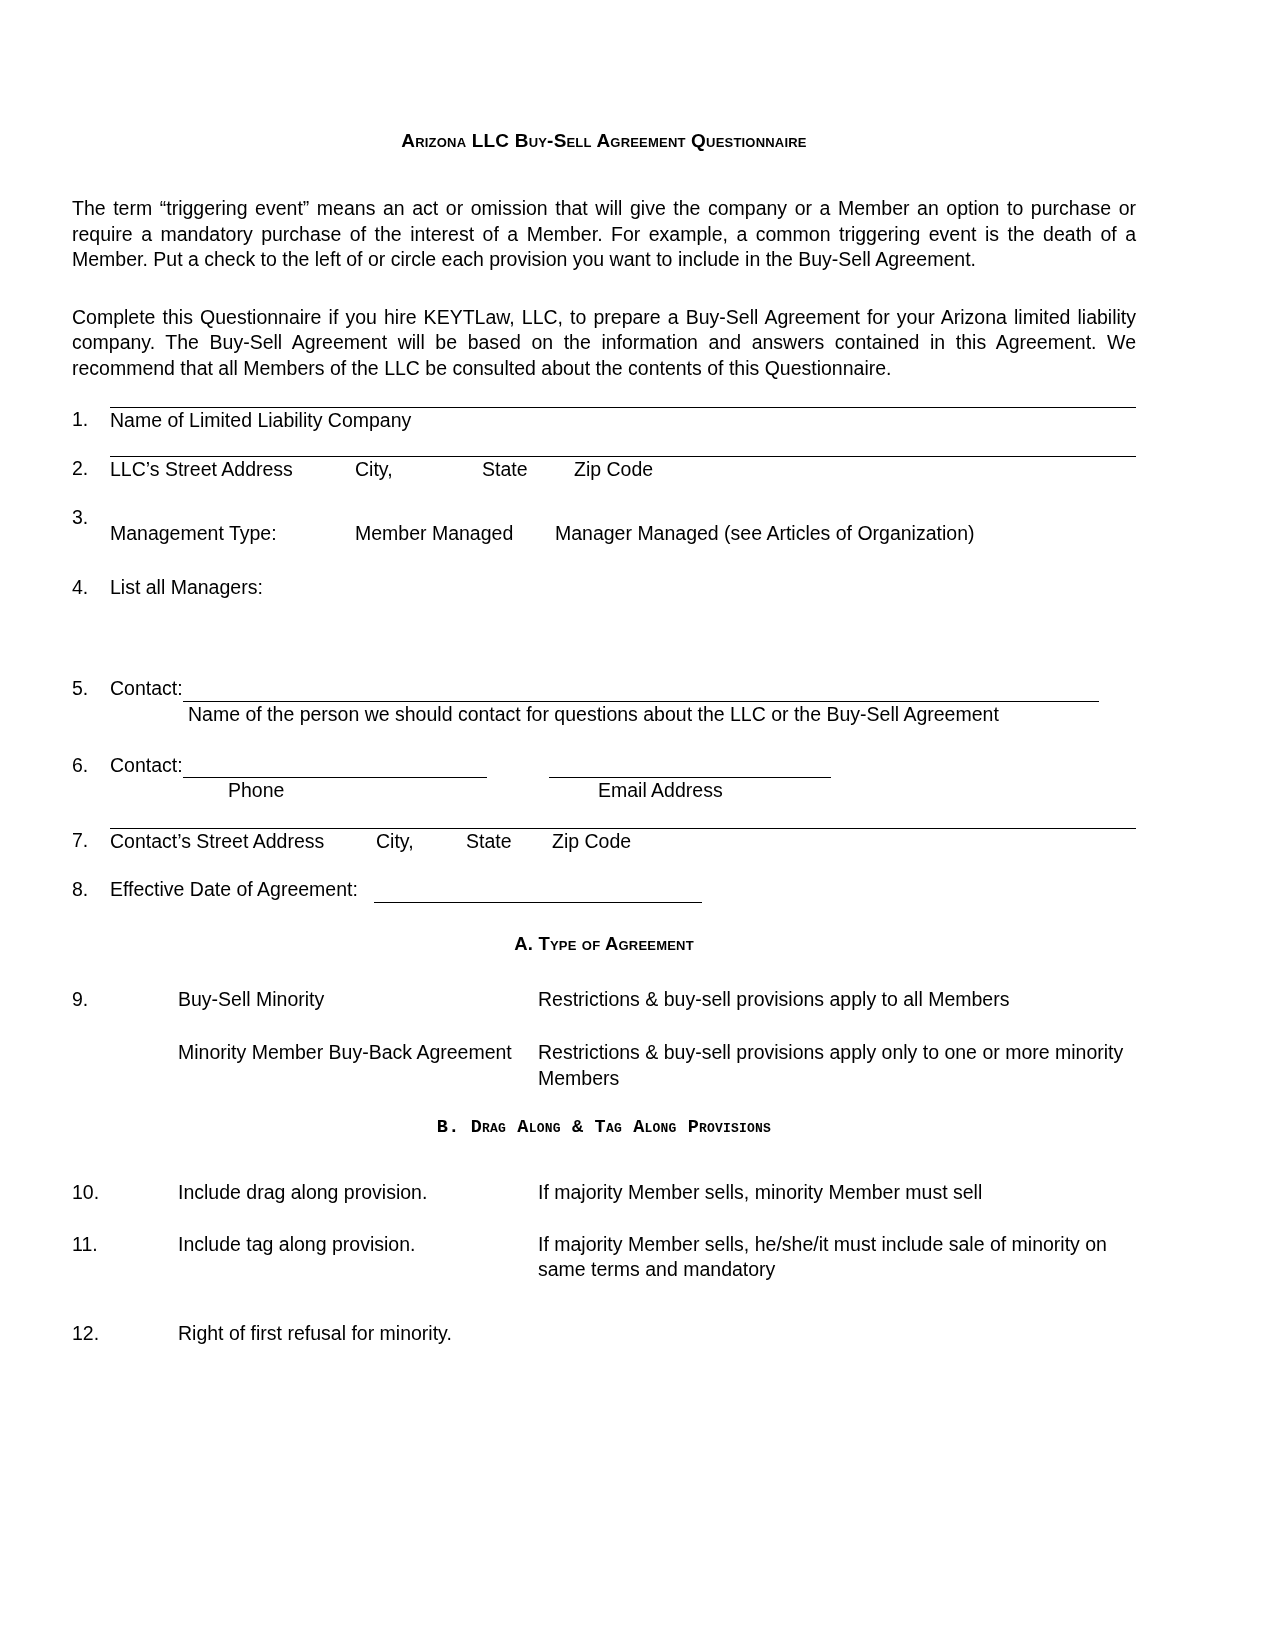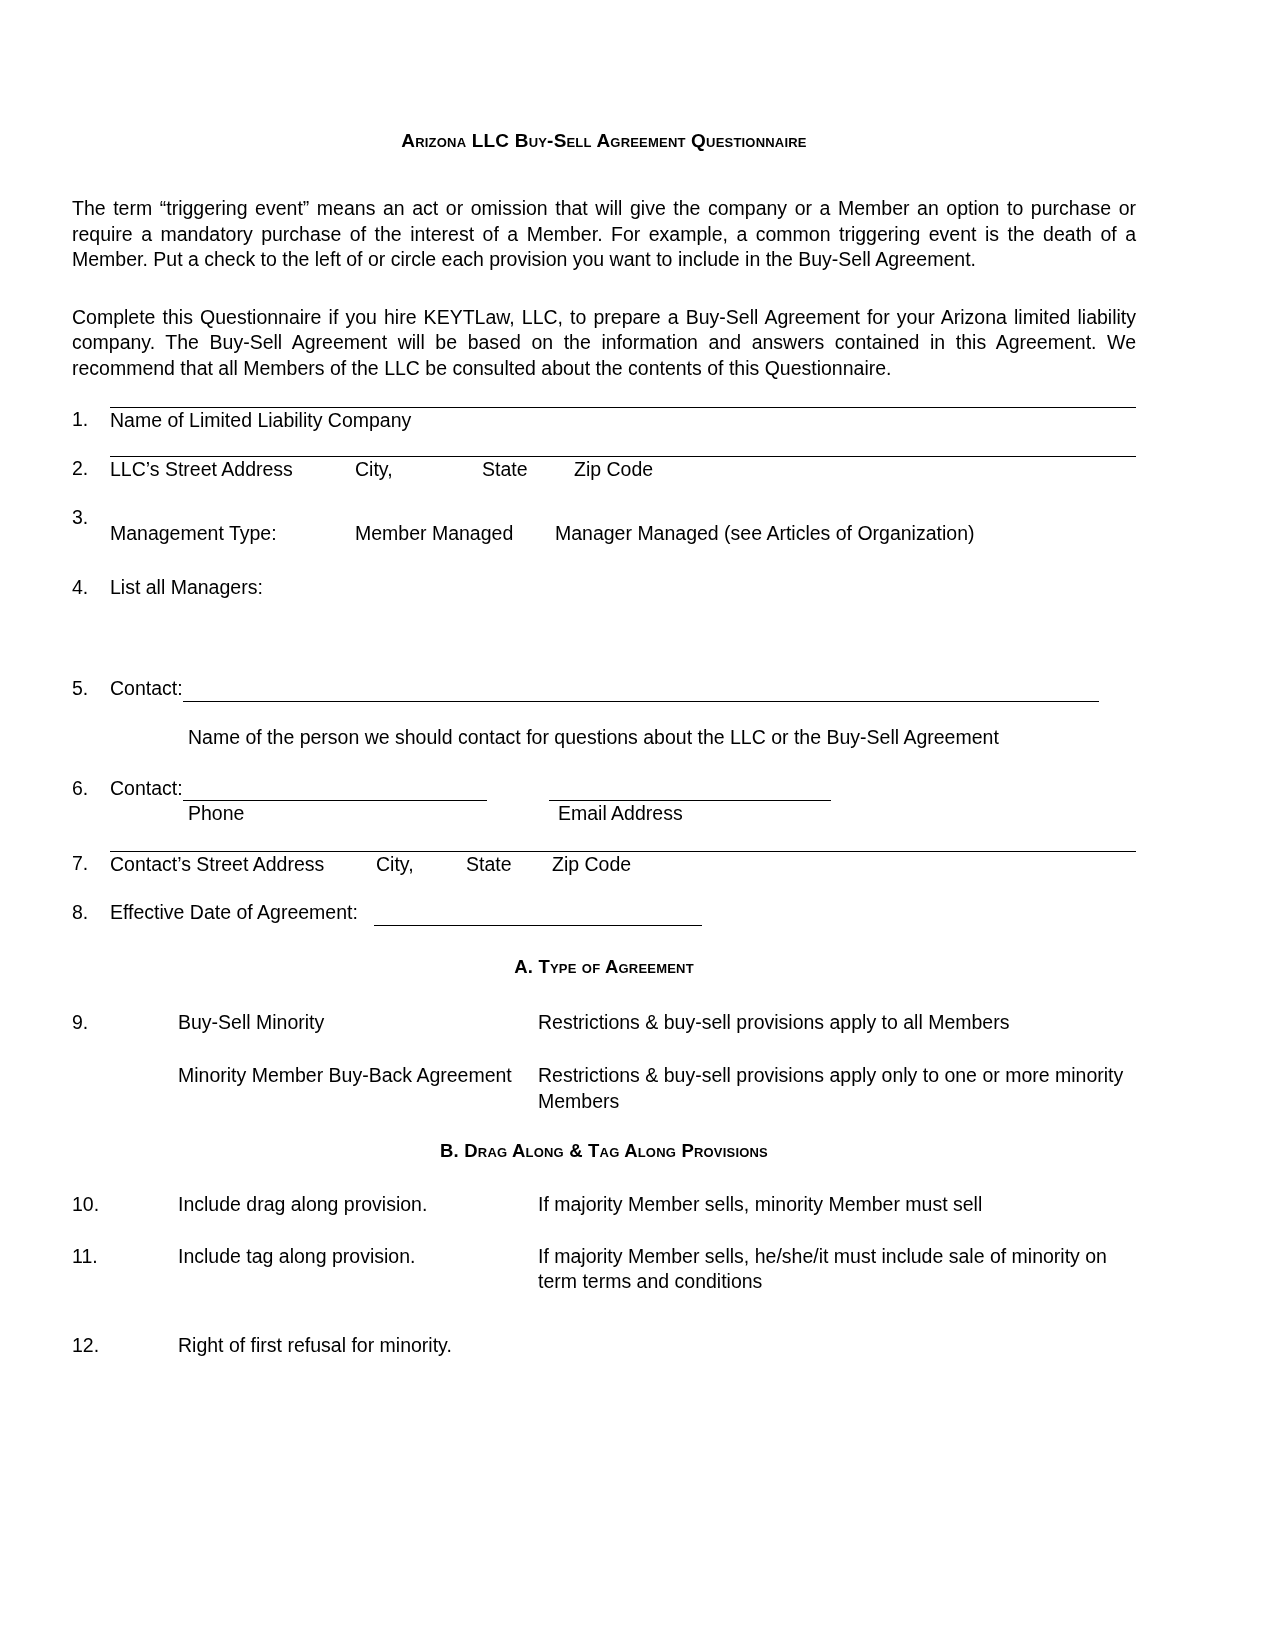--- a/index.html
+++ b/index.html
@@ -159,29 +159,29 @@
       <span class="num">4.</span>
       <div class="body-col">
         <span>List all Managers:</span>
       </div>
     </div>
 
     <div class="item" style="margin-bottom:27px;">
       <span class="num">5.</span>
       <div class="body-col">
         <span>Contact:</span><span class="rule-inline" style="width:916px;"></span>
-        <div class="sublabel" style="margin-left:78px;margin-top:23px;">Name of the person we should contact for questions about the LLC or the Buy-Sell Agreement</div>
+        <div class="sublabel" style="margin-left:78px;">Name of the person we should contact for questions about the LLC or the Buy-Sell Agreement</div>
       </div>
     </div>
 
     <div class="item" style="margin-bottom:26px;">
       <span class="num">6.</span>
       <div class="body-col">
         <span>Contact:</span><span class="rule-inline" style="width:304px;"></span><span style="display:inline-block;width:62px;"></span><span class="rule-inline" style="width:282px;"></span>
-        <div class="sublabel" style="margin-left:78px;"><span style="display:inline-block;width:370px;">Phone</span><span>Email Address</span></div>
+        <div class="sublabel" style="margin-left:78px;"><span style="display:inline-block;width:370px;margin-left:40px;">Phone</span><span>Email Address</span></div>
       </div>
     </div>
 
     <div class="item" style="margin-bottom:24px;">
       <span class="num">7.</span>
       <div class="body-col">
         <span class="rule" style="width:1026px;"></span>
         <div class="sublabel"><span style="display:inline-block;width:266px;">Contact’s Street Address</span><span style="display:inline-block;width:90px;">City,</span><span style="display:inline-block;width:86px;">State</span><span>Zip Code</span></div>
       </div>
     </div>
@@ -200,32 +200,32 @@
       <span class="prov-label">Buy-Sell Minority</span>
       <div class="prov-desc">Restrictions &amp; buy-sell provisions apply to all Members</div>
     </div>
 
     <div class="prov" style="margin-bottom:26px;">
       <span class="num"></span>
       <span class="prov-label" style="width:360px;">Minority Member Buy-Back Agreement</span>
       <div class="prov-desc">Restrictions &amp; buy-sell provisions apply only to one or more minority Members</div>
     </div>
 
-    <div class="sec-head" style="margin-bottom:30px;">B.  Drag Along &amp; Tag Along Provisions</div>
+    <div class="sec-head" style="margin-bottom:42px;font-family:Liberation Mono, monospace;">B.  Drag Along &amp; Tag Along Provisions</div>
 
     <div class="prov" style="margin-bottom:26px;">
       <span class="num">10.</span>
       <span class="prov-label">Include drag along provision.</span>
       <div class="prov-desc">If majority Member sells, minority Member must sell</div>
     </div>
 
     <div class="prov" style="margin-bottom:38px;">
       <span class="num">11.</span>
       <span class="prov-label">Include tag along provision.</span>
-      <div class="prov-desc">If majority Member sells, he/she/it must include sale of minority on term terms and conditions</div>
+      <div class="prov-desc">If majority Member sells, he/she/it must include sale of minority on same terms and mandatory</div>
     </div>
 
     <div class="prov">
       <span class="num">12.</span>
       <span class="prov-label">Right of first refusal for minority.</span>
     </div>
 
   </div>
 
 </div>

